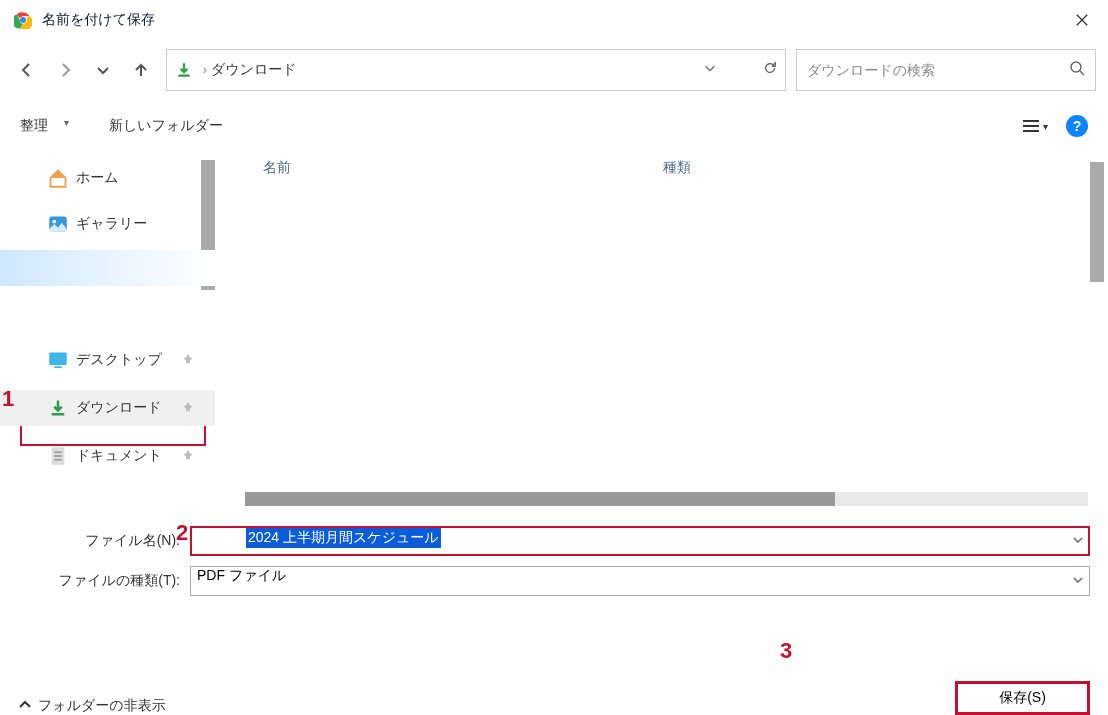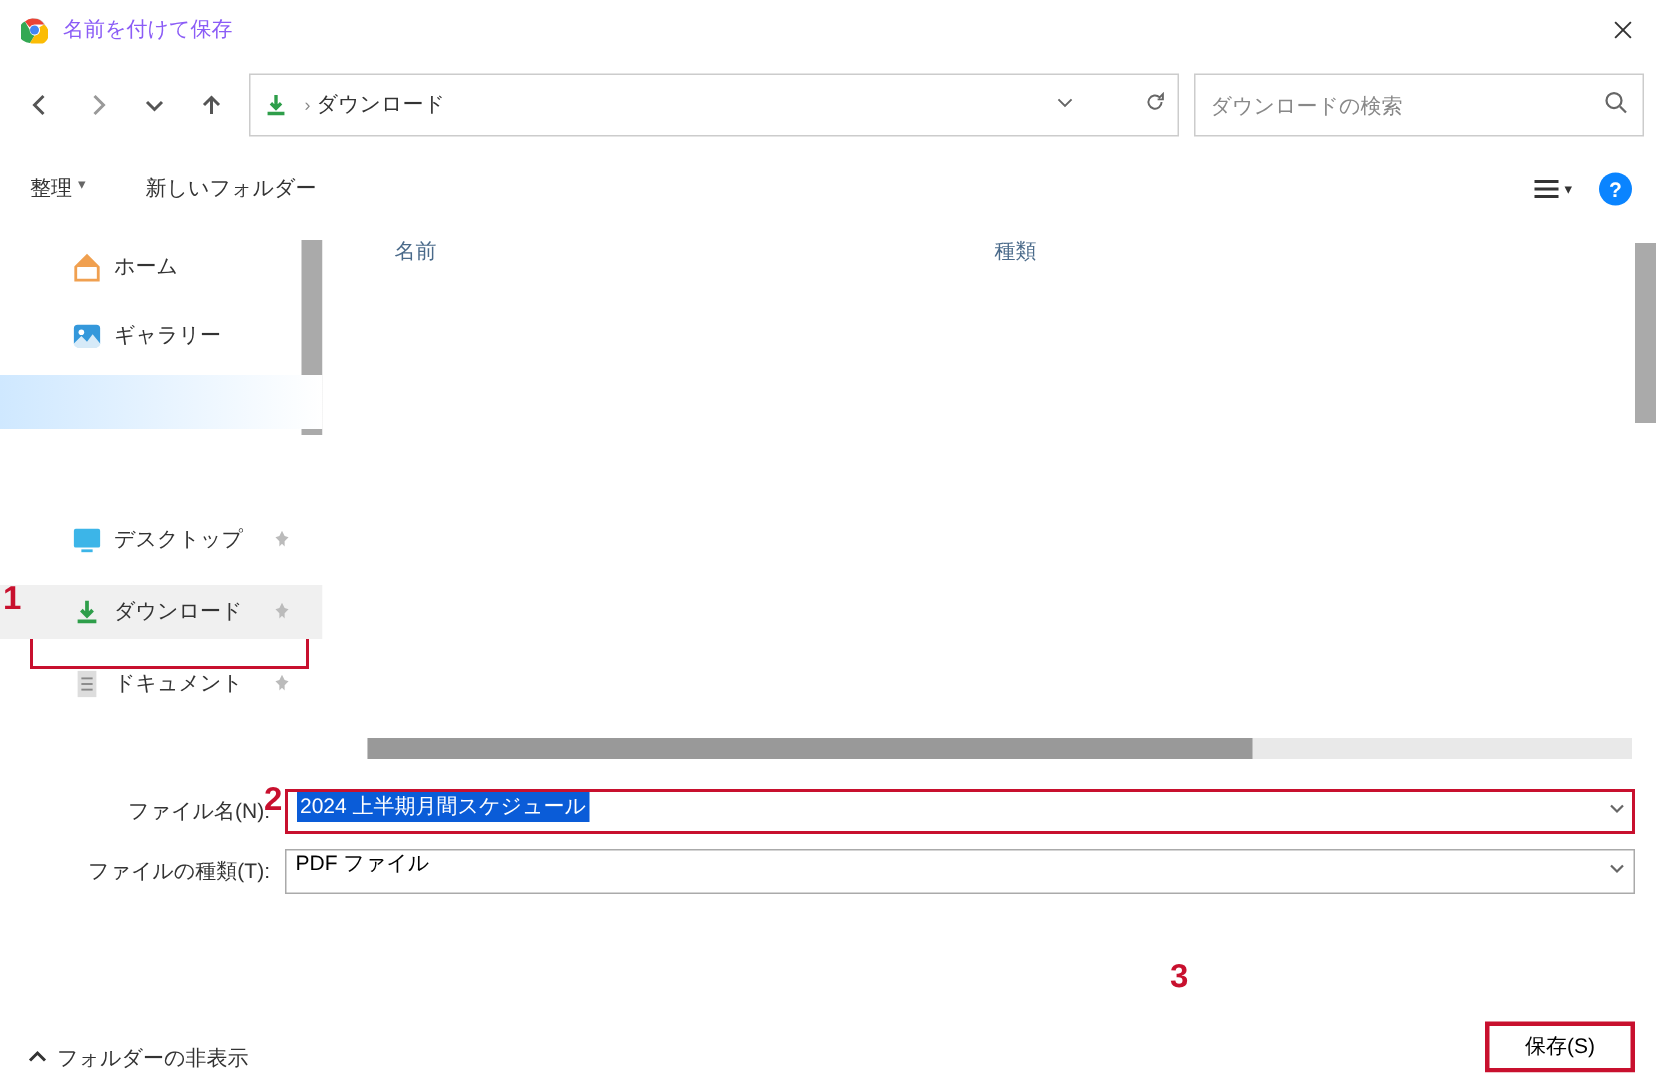--- a/index.html
+++ b/index.html
@@ -1,20 +1,20 @@
 <!DOCTYPE html>
 <html><head>
 <meta charset="utf-8">
 <style>
 * { margin: 0; padding: 0; box-sizing: border-box; font-family: "Yu Gothic UI", "Meiryo", sans-serif; }
 body { background: #fff; width: 1108px; height: 715px; overflow: hidden; position: relative; }
 
 .titlebar { height: 40px; display: flex; align-items: center; padding: 0 8px; }
 .titlebar .chrome-logo { width: 18px; height: 18px; margin-right: 10px; margin-left: 6px; }
-.titlebar .title { font-size: 14px; color: #8b5cf6; flex: 1; }
+.titlebar .title { font-size: 14px; color: #0f172a; flex: 1; }
 .titlebar .close { width: 36px; height: 36px; display: flex; align-items: center; justify-content: center; }
 .titlebar .close svg { width: 14px; height: 14px; }
 
 .navbar { height: 60px; display: flex; align-items: center; padding: 10px 12px; gap: 10px; }
 .nav-arrows { display: flex; align-items: center; gap: 8px; }
 .nav-btn { width: 30px; height: 30px; display: flex; align-items: center; justify-content: center; color: #999; }
 .nav-btn svg { width: 16px; height: 16px; }
 .nav-btn.enabled { color: #555; }
 
 .pathbar { flex: 1; height: 42px; border: 1px solid #ccc; display: flex; align-items: center; padding: 0 8px; }
@@ -23,21 +23,21 @@
 .pathbar .loc { font-size: 14px; color: #333; flex: 1; }
 .pathbar-right { display: flex; align-items: center; gap: 8px; }
 .pathbar-right svg { width: 14px; height: 14px; color: #666; }
 
 .searchbox { width: 300px; height: 42px; border: 1px solid #ccc; display: flex; align-items: center; padding: 0 10px; }
 .searchbox input { border: none; outline: none; flex: 1; font-size: 14px; color: #333; }
 .searchbox input::placeholder { color: #888; }
 .searchbox svg { width: 16px; height: 16px; color: #666; }
 
 .toolbar { height: 52px; display: flex; align-items: center; padding: 0 20px; }
-.tool-item { font-size: 14px; color: #333; display: flex; align-items: flex-start; gap: 4px; margin-right: 40px; }
+.tool-item { font-size: 14px; color: #333; display: flex; align-items: flex-start; gap: 16px; margin-right: 40px; }
 .tool-item .caret { font-size: 10px; color: #666; }
 .toolbar-right { margin-left: auto; display: flex; align-items: center; gap: 18px; }
 .view-btn { display: flex; align-items: center; gap: 2px; color: #333; }
 .view-btn svg { width: 20px; height: 16px; }
 .help-btn { width: 22px; height: 22px; border-radius: 50%; background: #0a84ff; color: #fff; display: flex; align-items: center; justify-content: center; font-size: 14px; font-weight: bold; }
 
 .main { display: flex; height: 360px; position: relative; }
 .sidebar { width: 215px; border-right: 0; position: relative; padding-top: 8px; }
 .sidebar-scroll { position: absolute; right: 0; top: 8px; width: 14px; height: 130px; background: #aaa; }
 .side-item { display: flex; align-items: center; height: 36px; padding-left: 48px; font-size: 14px; color: #333; gap: 8px; position: relative; }
@@ -57,30 +57,30 @@
 .fh-type { }
 .file-scrollbar-h { position: absolute; bottom: 6px; left: 30px; right: 20px; height: 14px; background: #e9e9e9; }
 .file-scrollbar-h .thumb { position: absolute; left: 0; width: 70%; height: 100%; background: #999; }
 .file-scrollbar-v { position: absolute; right: 4px; top: 10px; width: 14px; height: 120px; background: #aaa; }
 
 .bottom { padding: 14px 18px 10px 18px; }
 .form-row { display: flex; align-items: center; margin-bottom: 10px; position: relative; }
 .form-label { width: 172px; text-align: right; font-size: 14px; color: #333; padding-right: 10px; }
 .form-input-wrap { flex: 1; position: relative; }
 .form-input { width: 100%; height: 30px; border: 1px solid #aaa; padding: 0 28px 0 6px; font-size: 14px; outline: none; }
-.form-input .seltext { background: #0a5cd8; color: #fff; padding: 1px 2px; display: inline-block; }
+.form-input .seltext { background: #0a5cd8; color: #fff; padding: 1px 2px; display: inline-block; margin-left: 48px; }
 .form-input-dd { position: absolute; right: 6px; top: 50%; transform: translateY(-50%); color: #666; }
 .form-input-dd svg { width: 12px; height: 12px; }
 .hl-filename { border: 2px solid #c8102e; }
 
 .footer { position: absolute; bottom: 0; left: 0; right: 0; height: 68px; display: flex; align-items: flex-end; padding: 0 18px; }
 .hide-folders { display: flex; align-items: center; gap: 6px; font-size: 14px; color: #333; }
 .hide-folders svg { width: 14px; height: 14px; }
 .footer-right { margin-left: auto; display: flex; gap: 18px; align-items: center; }
-.btn { width: 100px; height: 34px; border: 1px solid #888; background: #fff; font-size: 14px; display: flex; align-items: center; justify-content: center; }
+.btn { width: 135px; height: 34px; border: 1px solid #888; background: #fff; font-size: 14px; display: flex; align-items: center; justify-content: center; }
 .btn.save { border: 3px solid #c8102e; }
 
 .annot { position: absolute; color: #c8102e; font-size: 22px; font-weight: bold; pointer-events: none; z-index: 10; }
 </style>
 </head>
 <body>
 
 <div class="titlebar">
   <span class="chrome-logo">
     <svg viewBox="0 0 24 24">

